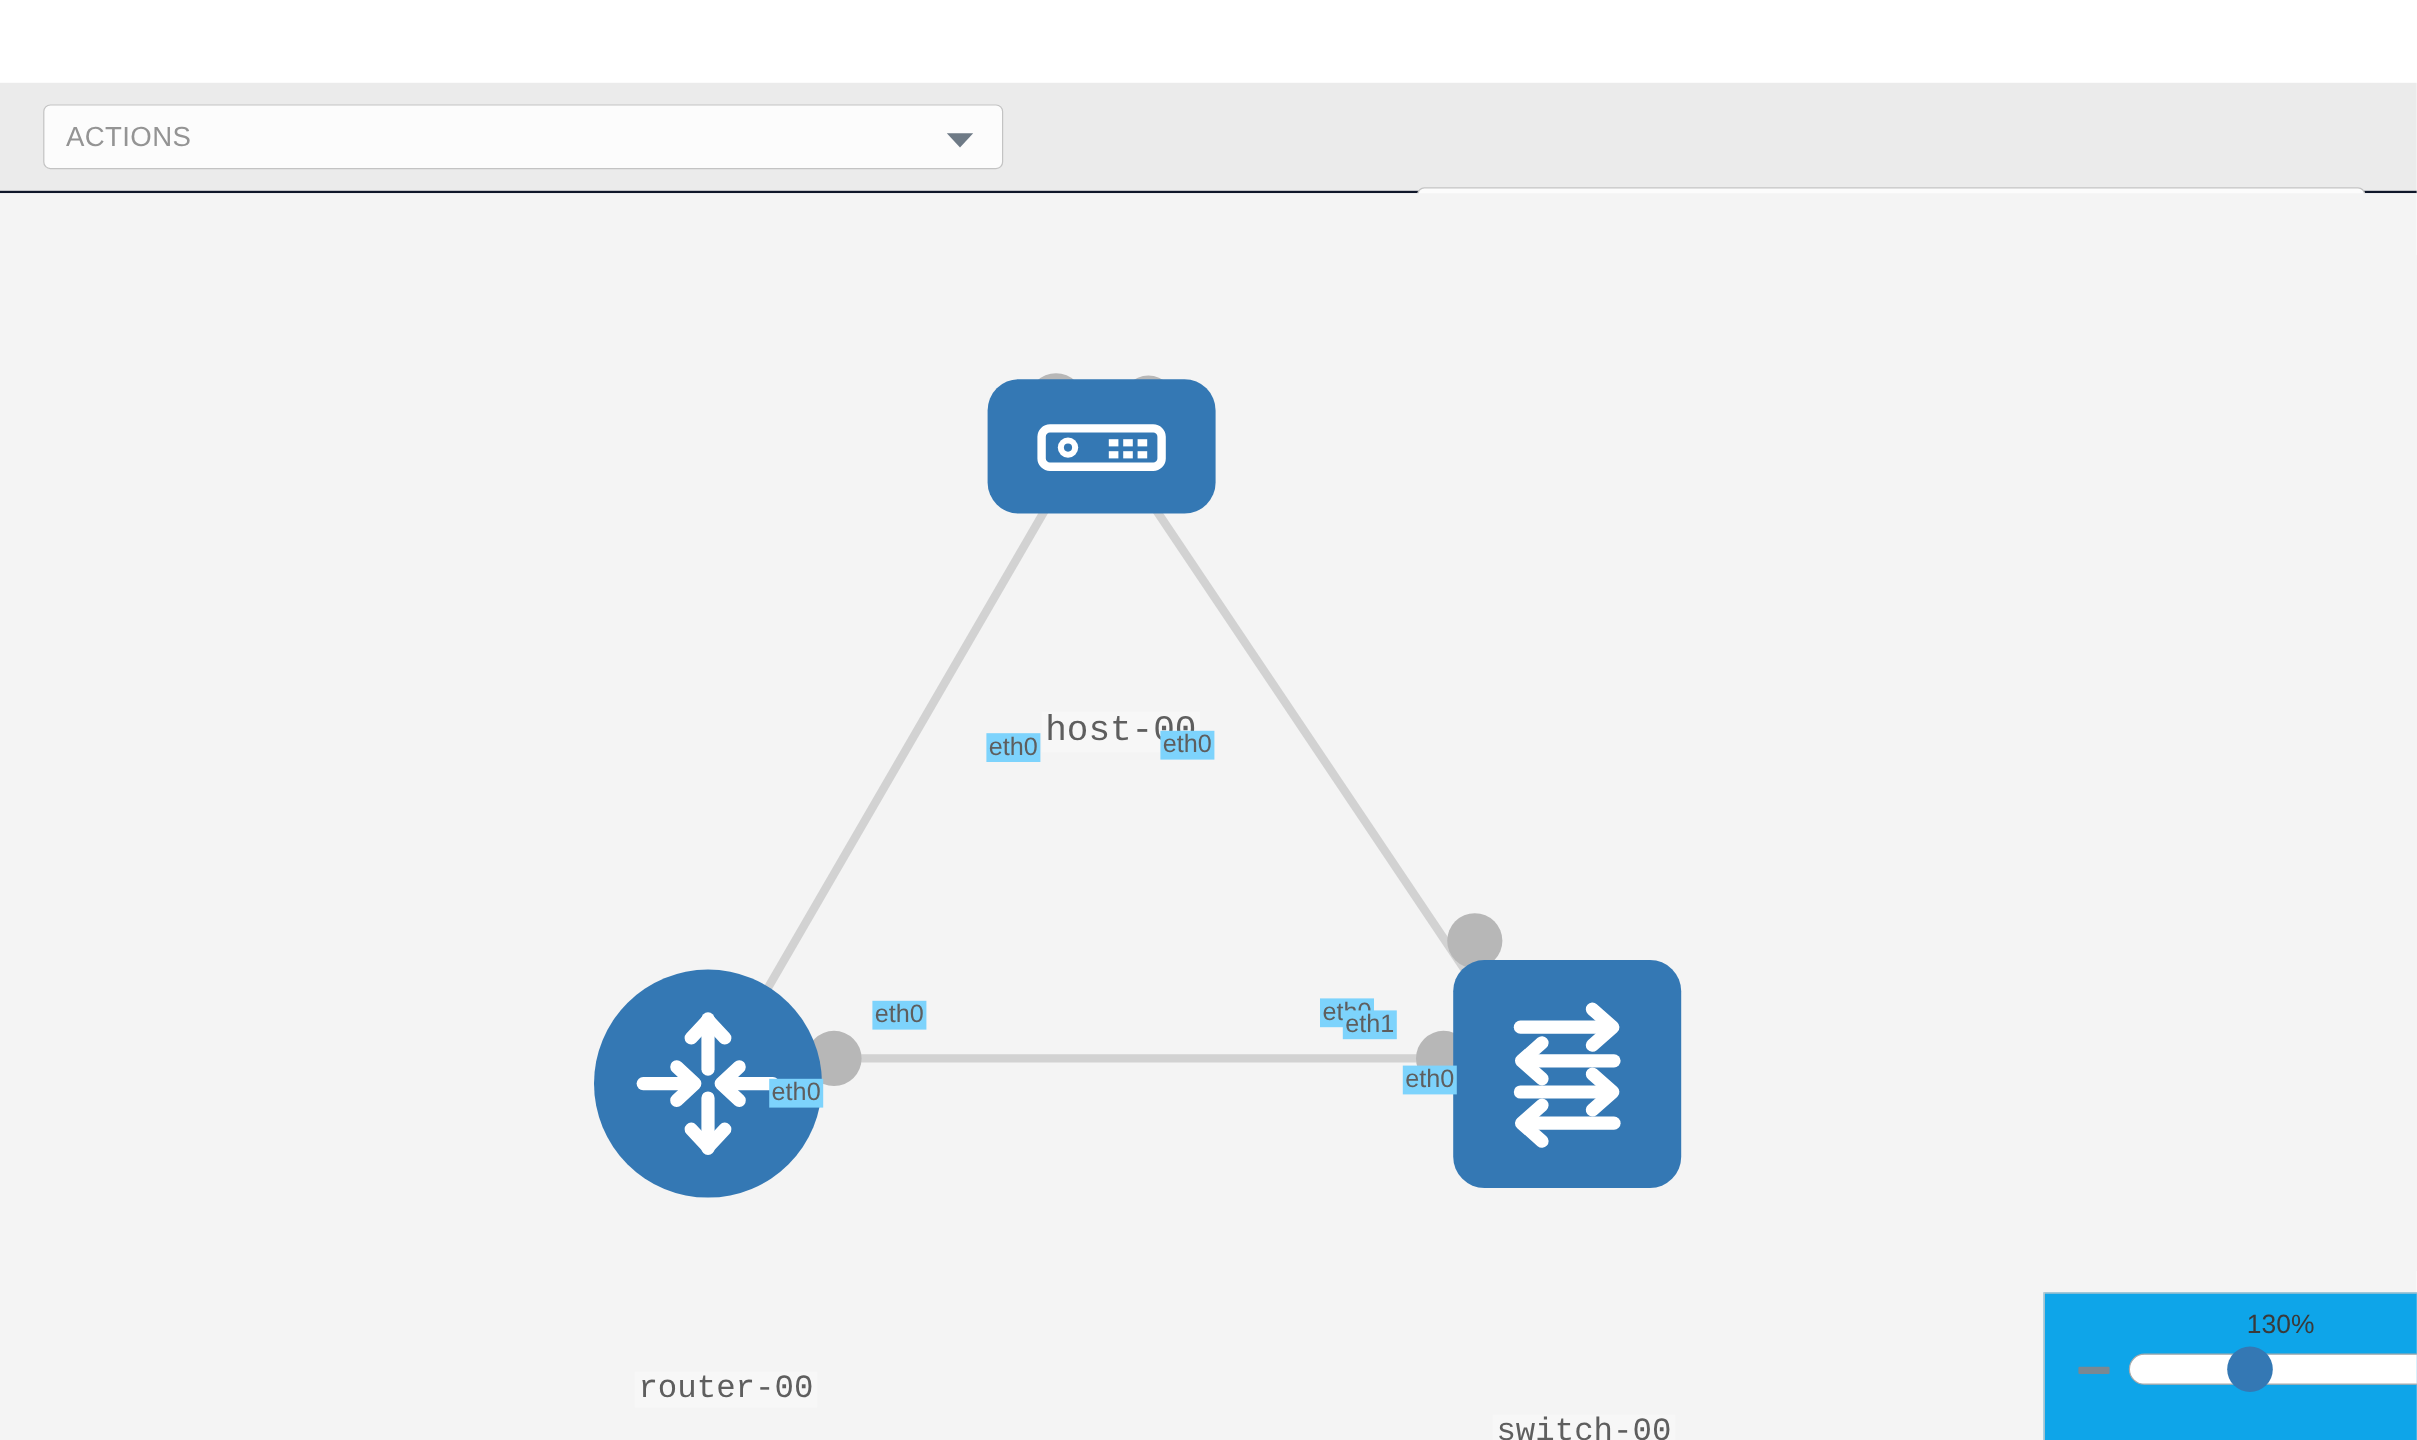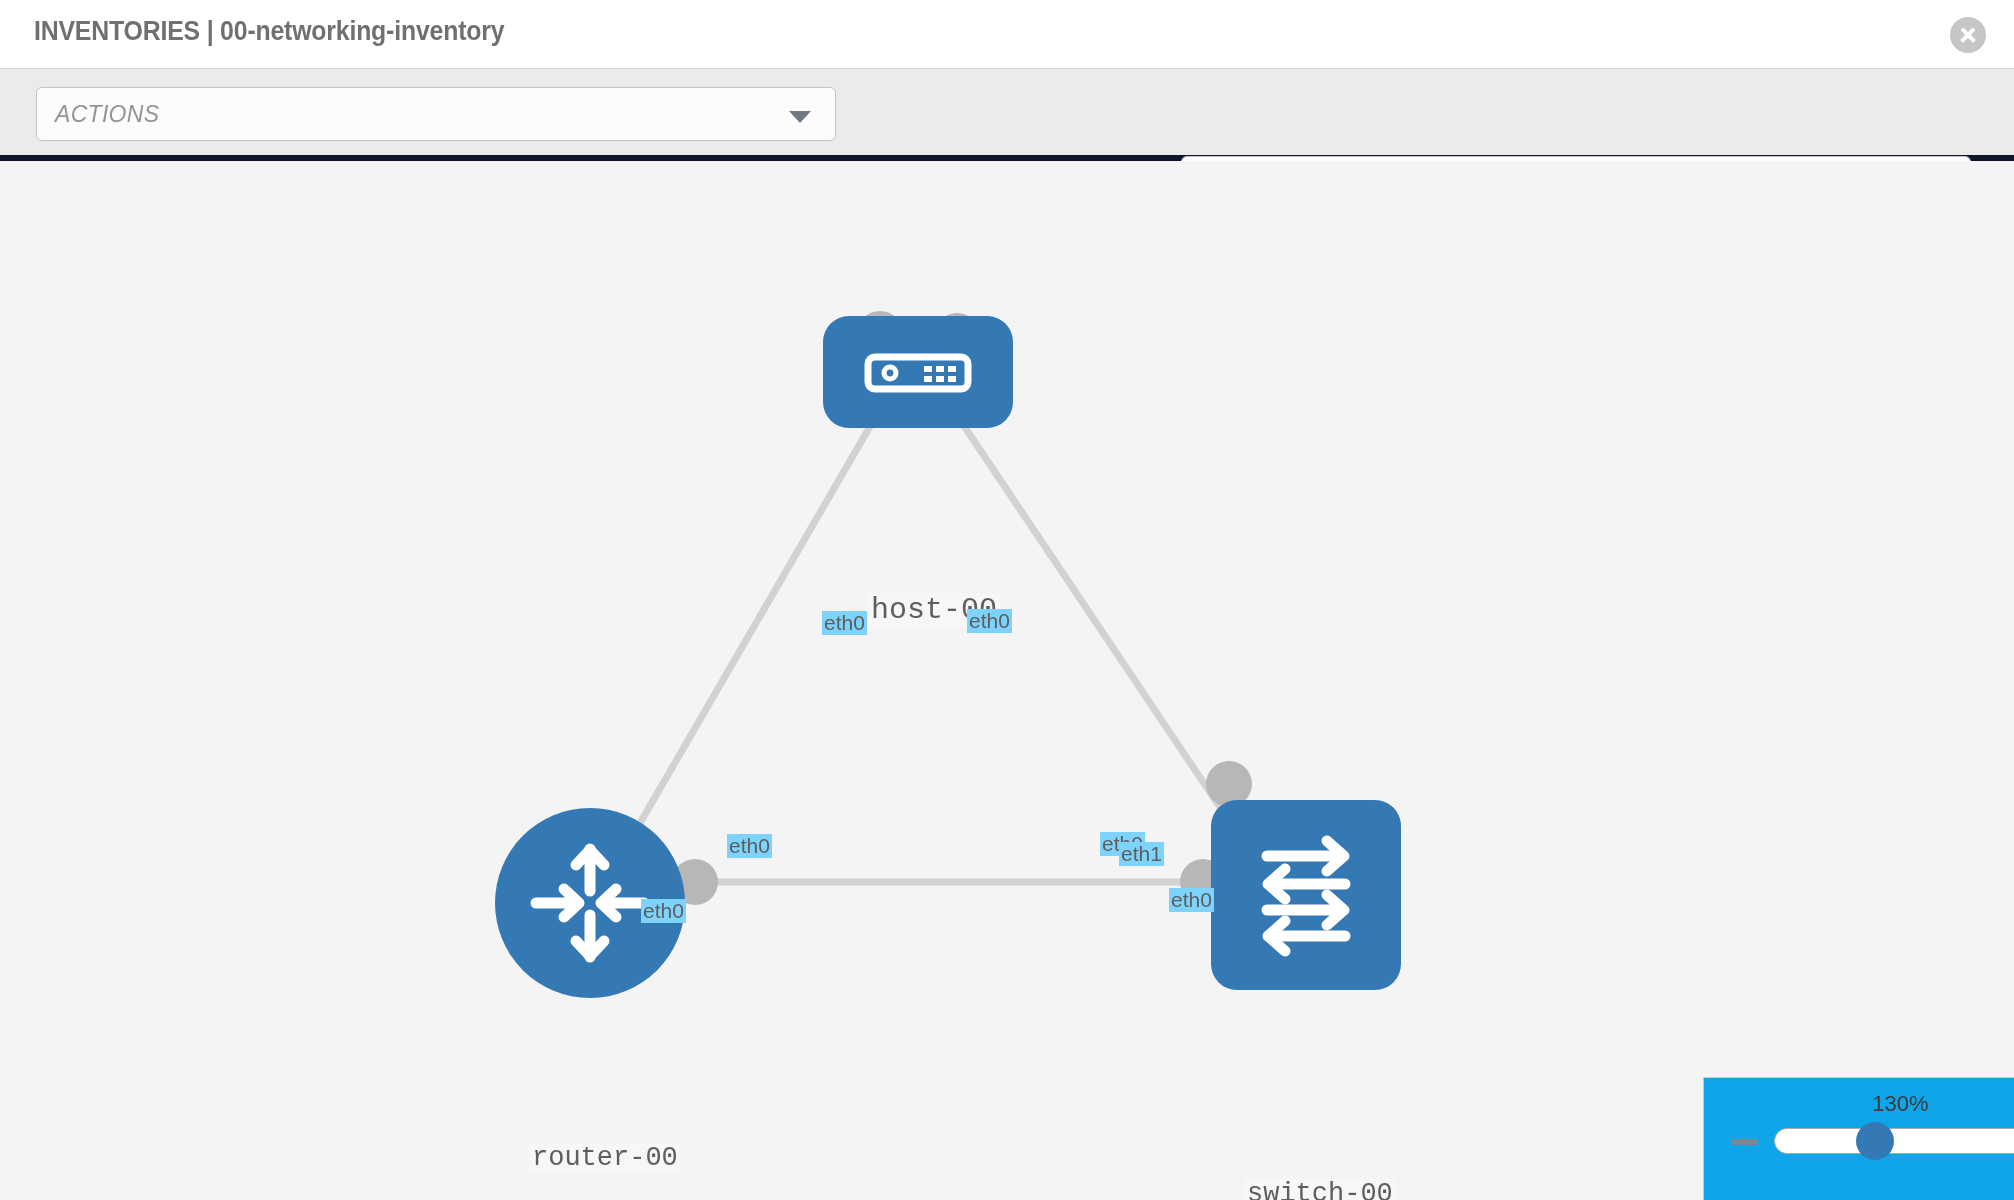--- a/index.html
+++ b/index.html
@@ -57,22 +57,21 @@
   }
   .close-btn::before { transform: rotate(45deg); }
   .close-btn::after  { transform: rotate(-45deg); }
 
   
   .toolbar {
     position: absolute;
     left: 0; top: 69px;
     width: 2014px; height: 92px;
     background: #ebebeb;
-    border-bottom: 6px solid #0f172a;
-    font-style: italic;
+    border-bottom: 2px solid #0f172a;
   }
   .actions-select {
     position: absolute;
     left: 36px; top: 18px;
     width: 800px; height: 54px;
     background: #fcfcfc;
     border: 1px solid #c3c3c3;
     border-radius: 6px;
     cursor: pointer;
   }
@@ -233,24 +232,20 @@
     border-radius: 50%;
     background: #3478b4;
     cursor: grab;
   }
 </style>
 </head>
 <body>
 
 <div id="app">
 
-  <div class="header">
-    <div class="header-title">INVENTORIES | 00-networking-inventory</div>
-    <div class="close-btn"></div>
-  </div>
 
   <div class="toolbar">
 
     <div class="actions-select">
       <span class="label">ACTIONS</span>
       <span class="caret"></span>
     </div>
 
     <div class="tool-icon icon-wrench">
       <svg width="46" height="46" viewBox="0 0 46 46">

